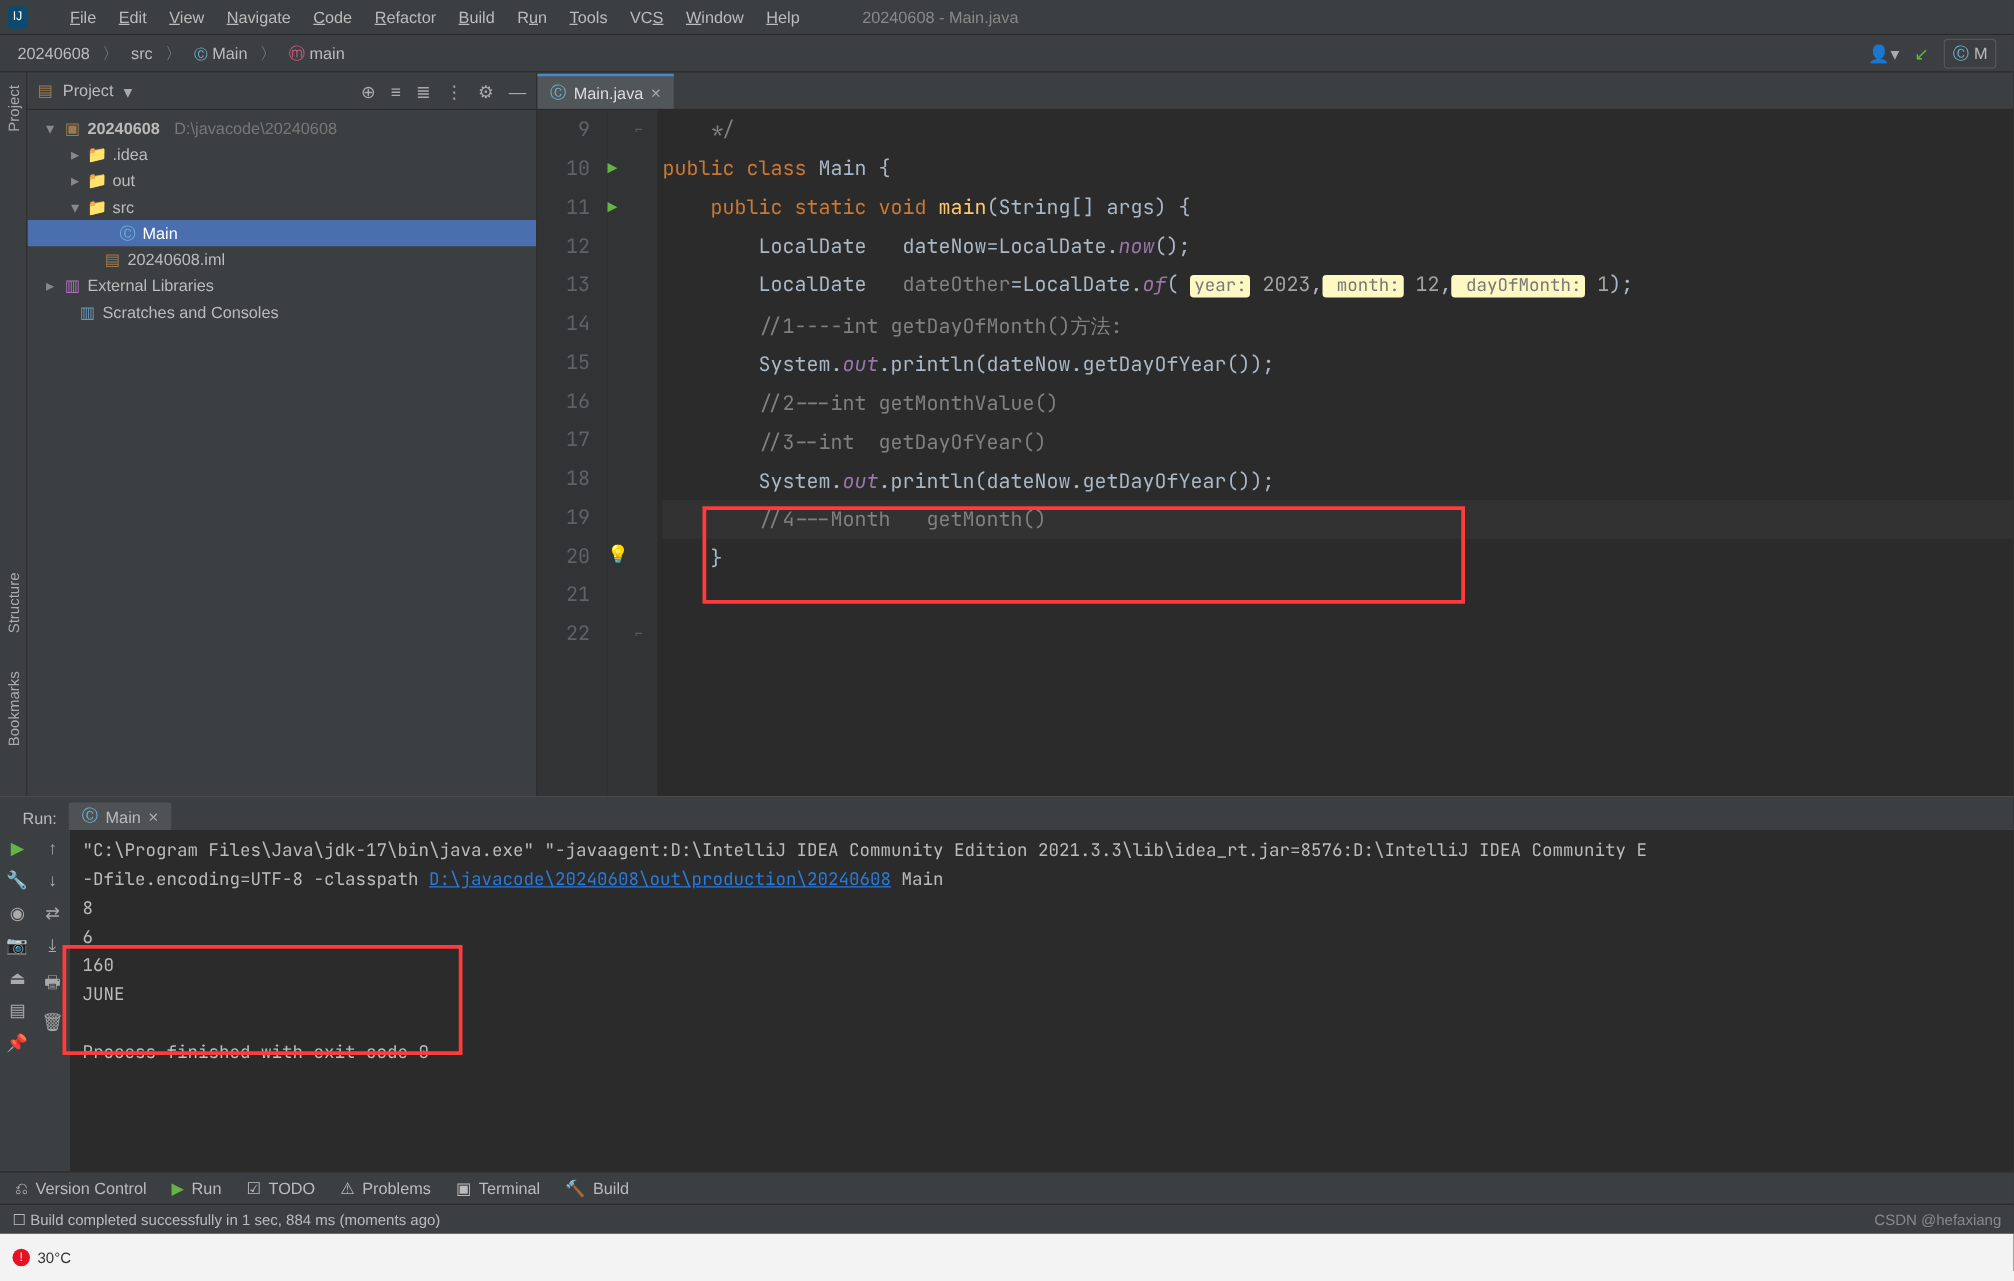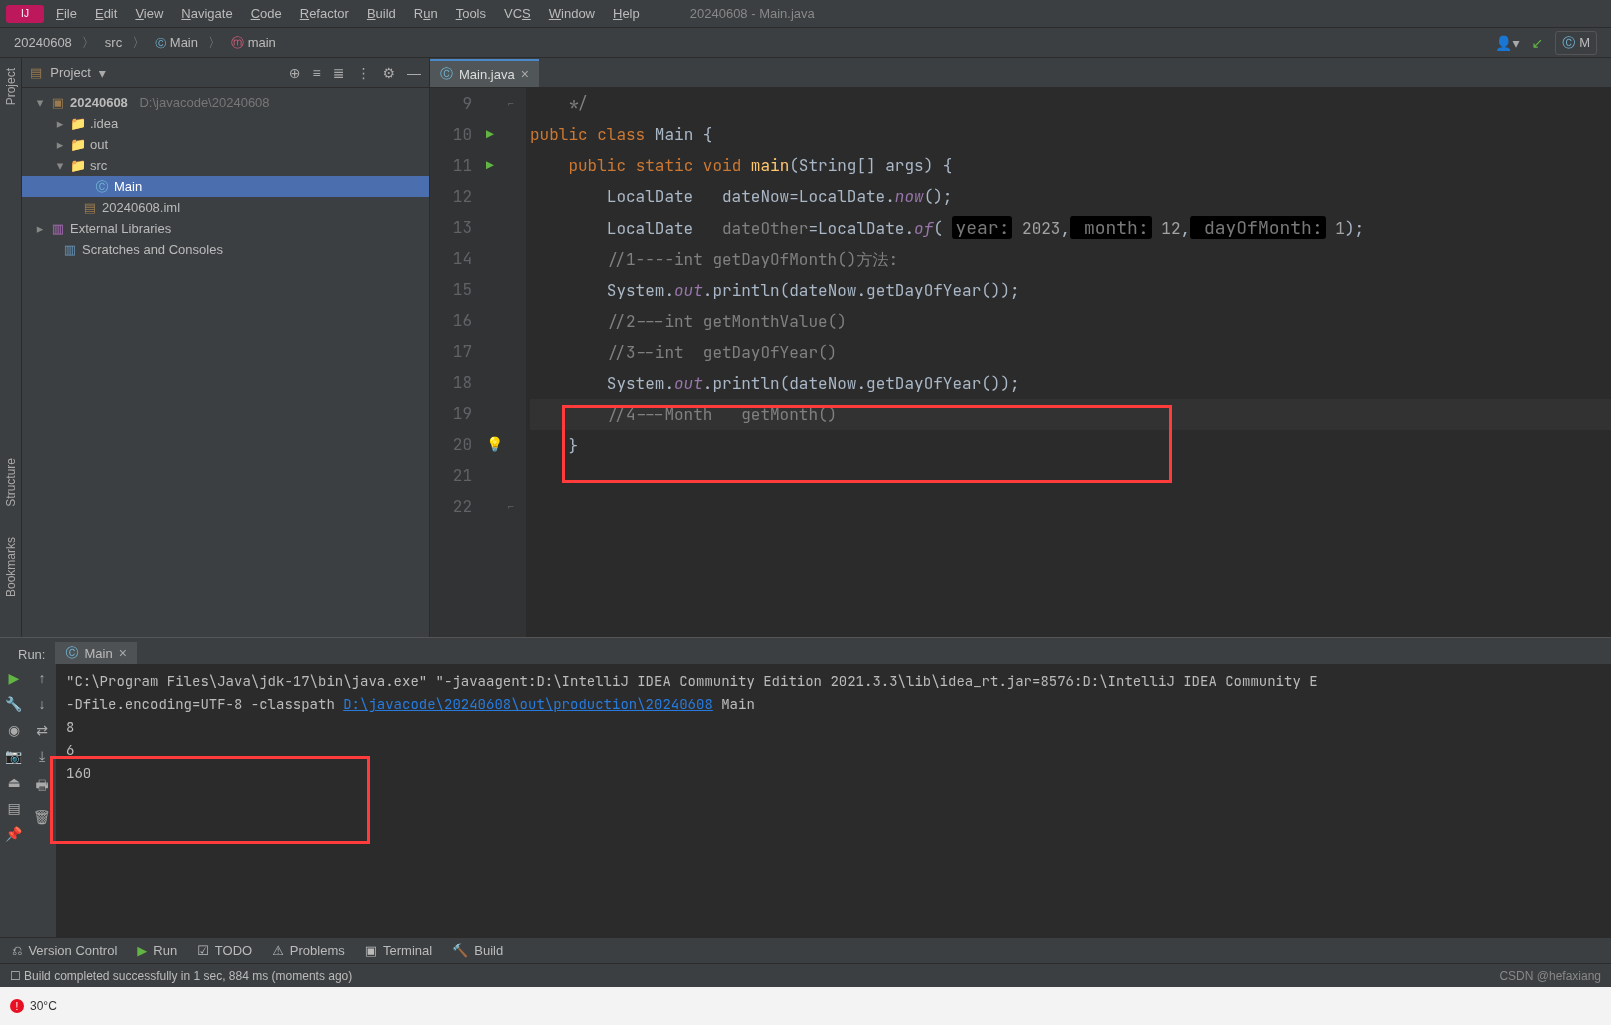--- a/index.html
+++ b/index.html
@@ -1,21 +1,21 @@
 <!DOCTYPE html>
 <html><head>
   <meta charset="utf-8">
   <style>
     * { margin: 0; padding: 0; box-sizing: border-box; }
     body { font-family: "Segoe UI", sans-serif; font-size: 13px; background: #2b2b2b; color: #bbb; overflow: hidden; }
     .root { width: 1611px; height: 1025px; display: flex; flex-direction: column; background: #3c3f41; }
 
     
     .menubar { display: flex; align-items: center; height: 28px; background: #3c3f41; padding: 0 6px; gap: 2px; border-bottom: 1px solid #2b2b2b; }
-    .menubar .app-logo { width: 38px; height: 18px; background: #be185d; border-radius: 3px; margin-right: 2px; display:flex; align-items:center; justify-content:center; font-size:10px; color:#fff; }
+    .menubar .app-logo { width: 16px; height: 18px; background: #0c4a6e; border-radius: 3px; margin-right: 24px; display:flex; align-items:center; justify-content:center; font-size:10px; color:#fff; }
     .menu-item { padding: 2px 8px; color: #bbb; cursor: pointer; }
     .menu-item u { text-decoration: underline; }
     .title-text { margin-left: 40px; color: #888; }
 
     
     .navbar { display: flex; align-items: center; height: 30px; background: #3c3f41; padding: 0 8px; gap: 4px; border-bottom: 1px solid #2b2b2b; }
     .bc { color: #bbb; padding: 2px 6px; }
     .bc-sep { color: #888; }
     .nav-right { margin-left: auto; display: flex; gap: 12px; align-items:center; padding-right: 6px;}
 
@@ -51,21 +51,21 @@
     .gut-run { width:22px; background:#313335;}
     .gut-fold { width:18px; background:#313335; color:#606366; font-size:10px;}
     .code-body { flex:1; padding-left:4px; position:relative;}
     .cl { white-space:pre; }
     .caret-line { background:#323232;}
     .kw { color:#cc7832;}
     .typ { color:#a9b7c6;}
     .num { color:#a3a3a3;margin-top:20px;}
     .cmt { color:#808080;}
     .ital { font-style:italic; color:#9876aa;text-align:right;}
-    .hint { color:#787878; background:#000000; padding:0 3px; border-radius:3px; font-size:18px;}
+    .hint { color:#787878; background:#fef9c3; padding:0 3px; border-radius:3px; font-size:14px;}
     .method { color:#ffc66d;}
     .run-tri { color:#62b543; font-size:13px;}
     .bulb { color:#ffc66d; font-size:14px;}
     .red-box-a { position:absolute; border:3px solid #ff3b3b; pointer-events:none;}
 
     
     .runwin { height:300px; background:#2b2b2b; border-top:1px solid #555; display:flex; flex-direction:column;}
     .runwin-header { height:26px; display:flex; align-items:flex-end; background:#3c3f41; padding-left:8px;}
     .run-label { padding:2px 10px;}
     .run-tab { display:flex; align-items:center; padding:2px 10px; background:#4e5254; gap:6px;}
@@ -299,21 +299,23 @@
         <span class="tool-ic">⤓</span>
         <span class="tool-ic">🖶</span>
         <span class="tool-ic">🗑</span>
       </div>
       <div class="console">
         <div>"C:\Program Files\Java\jdk-17\bin\java.exe" "-javaagent:D:\IntelliJ IDEA Community Edition 2021.3.3\lib\idea_rt.jar=8576:D:\IntelliJ IDEA Community E</div>
         <div><span> -Dfile.encoding=UTF-8 -classpath </span><span class="link">D:\javacode\20240608\out\production\20240608</span><span> Main</span></div>
         <div>8</div>
         <div>6</div>
         <div>160</div>
+        <div>JUNE</div>
         <div>&nbsp;</div>
+        <div>Process finished with exit code 0</div>
         <div class="red-box-b" style="left:-6px; top:92px; width:320px; height:88px;"></div>
       </div>
     </div>
   </div>
 
   <div class="bottom-tools">
     <div class="bt-item">
         <span>⎌</span>
         <span>Version Control</span>
       </div>

